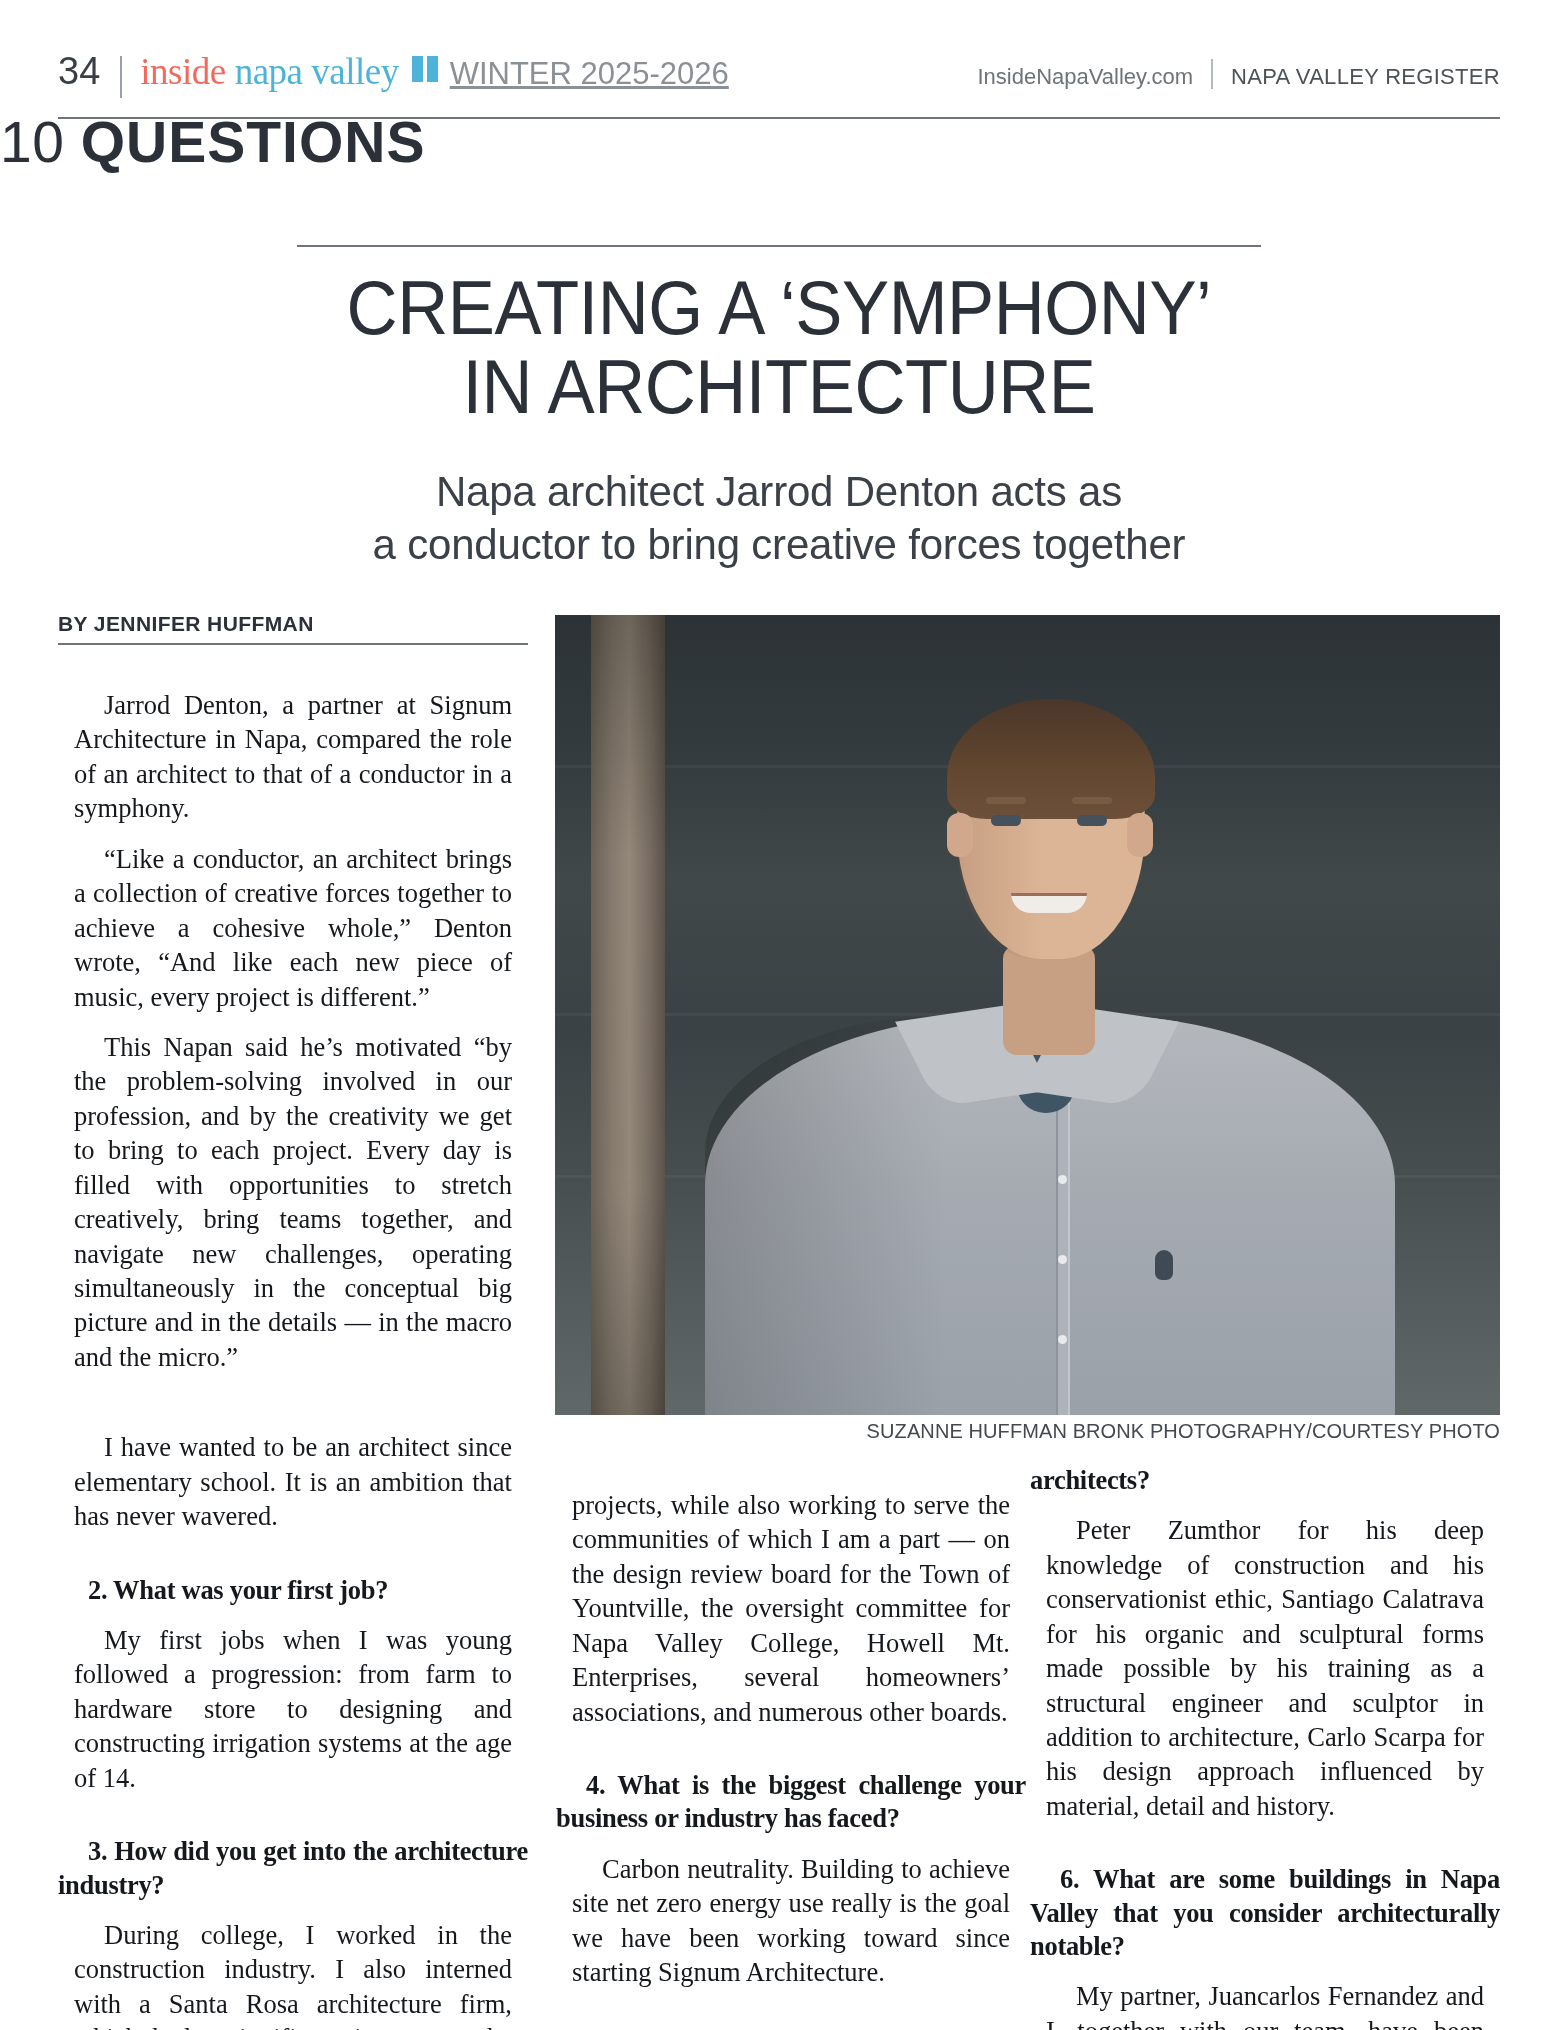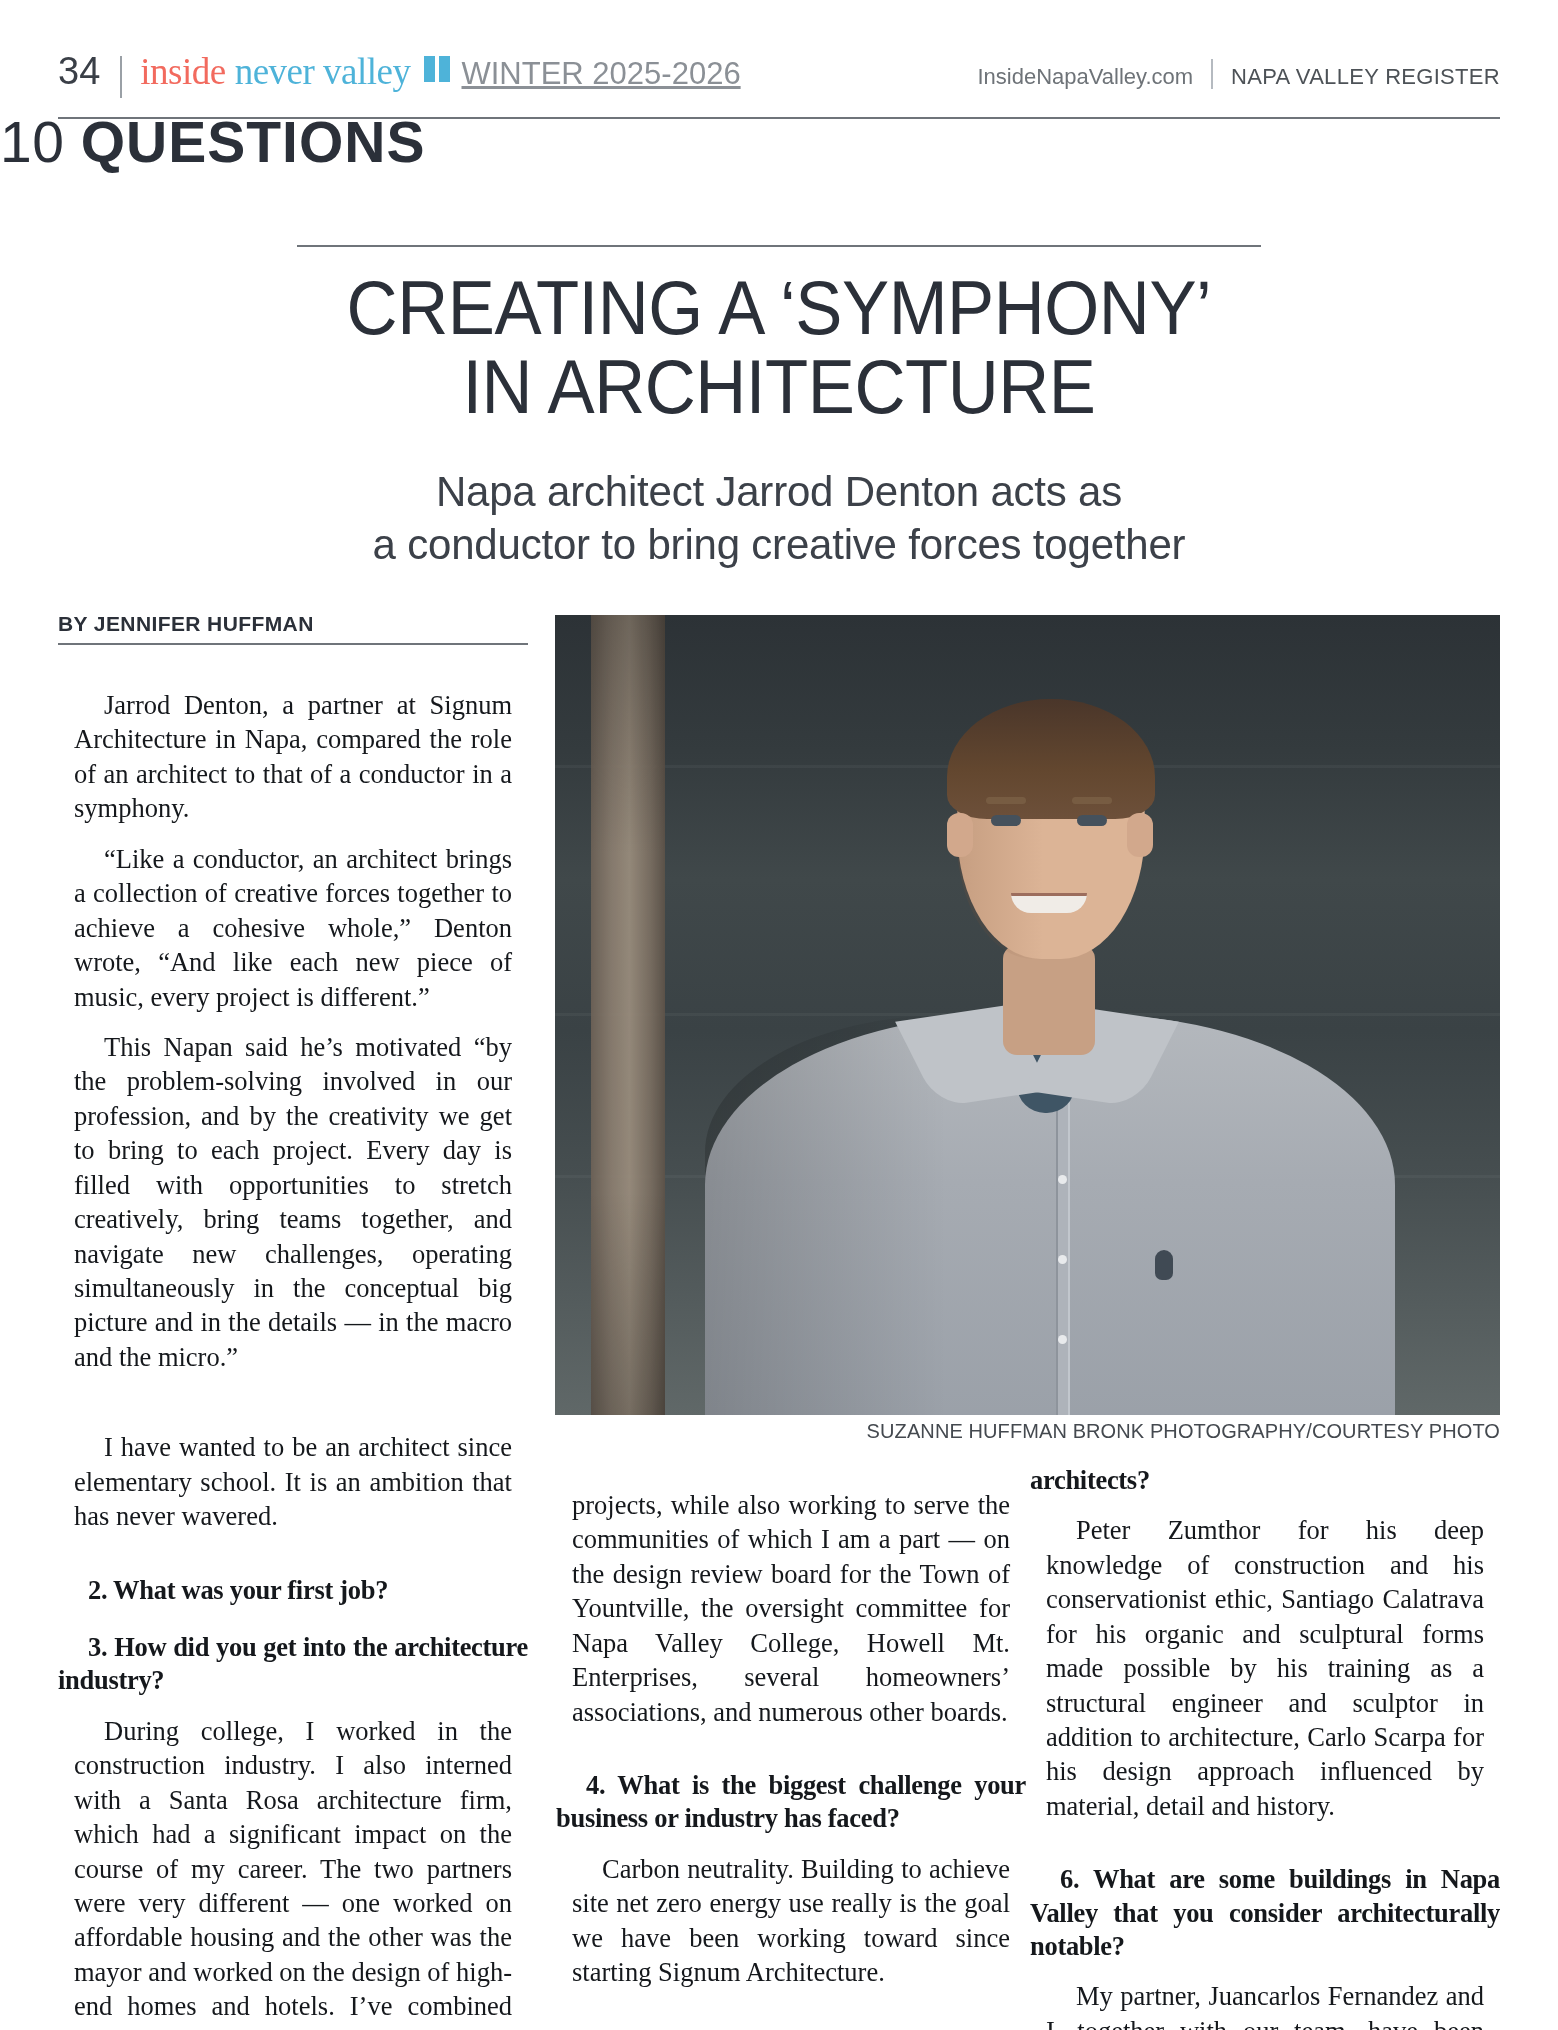--- a/index.html
+++ b/index.html
@@ -458,21 +458,21 @@
 </head>
 <body>
 
 <div class="page">
 
   <div class="masthead">
     <div class="folio">34</div>
     <div class="mast-rule"></div>
     <div class="logo">
       <span class="logo-inside">inside</span>
-      <span class="logo-napa">never valley</span>
+      <span class="logo-napa">napa valley</span>
       <span class="logo-bars">
           <i></i>
           <i></i>
         </span>
       <span class="issue-label">WINTER 2025-2026</span>
     </div>
     <div class="mast-right">
       <span class="mast-site">InsideNapaValley.com</span>
       <span class="mast-div2"></span>
       <span class="mast-reg">NAPA VALLEY REGISTER</span>
@@ -531,20 +531,21 @@
   <div class="photo-credit">SUZANNE HUFFMAN BRONK PHOTOGRAPHY/COURTESY PHOTO</div>
 
   <div class="col" id="col1">
     <p>Jarrod Denton, a partner at Signum Architecture in Napa, compared the role of an architect to that of a conductor in a symphony.</p>
     <p>“Like a conductor, an architect brings a collection of creative forces together to achieve a cohesive whole,” Denton wrote, “And like each new piece of music, every project is different.”</p>
     <p>This Napan said he’s motivated “by the problem-solving involved in our profession, and by the creativity we get to bring to each project. Every day is filled with opportunities to stretch creatively, bring teams together, and navigate new challenges, operating simultaneously in the conceptual big picture and in the details — in the macro and the micro.”</p>
     <div class="gap"></div>
     <p>I have wanted to be an architect since elementary school. It is an ambition that has never wavered.</p>
     <div class="gap"></div>
     <h3>2. What was your first job?</h3>
+    <p>My first jobs when I was young followed a progression: from farm to hardware store to designing and constructing irrigation systems at the age of 14.</p>
     <div class="gap"></div>
     <h3>3. How did you get into the architecture industry?</h3>
     <p>During college, I worked in the construction industry. I also interned with a Santa Rosa architecture firm, which had a significant impact on the course of my career. The two partners were very different — one worked on affordable housing and the other was the mayor and worked on the design of high-end homes and hotels. I’ve combined those influences in my practice, specializing in the design of residential, winery and hospitality</p>
   </div>
 
   <div class="col" id="col2">
     <p class="noindent">projects, while also working to serve the communities of which I am a part — on the design review board for the Town of Yountville, the oversight committee for Napa Valley College, Howell Mt. Enterprises, several homeowners’ associations, and numerous other boards.</p>
     <div class="gap"></div>
     <h3>4. What is the biggest challenge your business or industry has faced?</h3>
     <p>Carbon neutrality. Building to achieve site net zero energy use really is the goal we have been working toward since starting Signum Architecture.</p>

